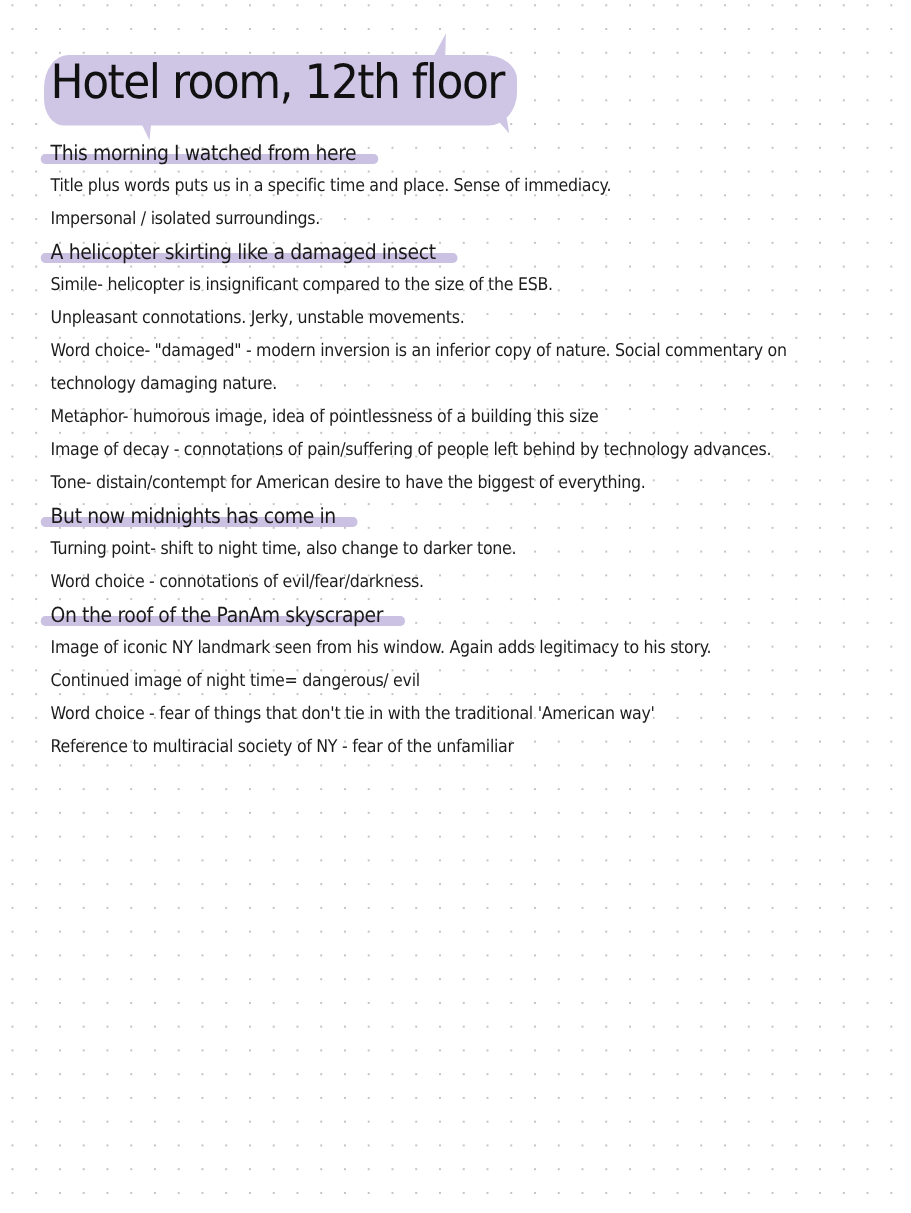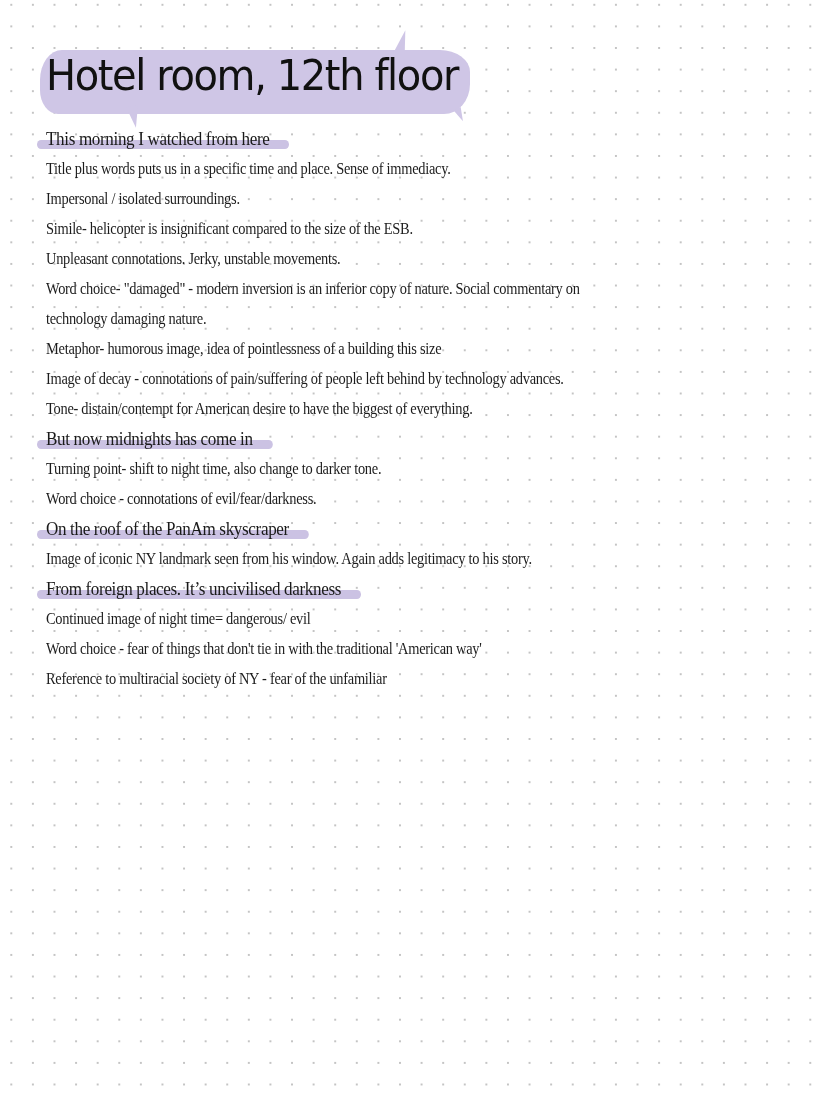--- a/index.html
+++ b/index.html
@@ -38,21 +38,21 @@
       border-top: 14px solid #cfc6e6; transform: rotate(-25deg);
     }
     .title-text {
       position: absolute; left: 10px; top: 20px;
       font-family: "DejaVu Sans", sans-serif;
       font-size: 43px; font-weight: normal; letter-spacing: -1.5px;
       color: #111; white-space: nowrap;
       transform: scaleX(0.93); transform-origin: left center;
     }
 
-    .content { position: absolute; left: 46px; top: 124px; width: 760px; font-family: Liberation Serif, serif; }
+    .content { position: absolute; left: 46px; top: 124px; width: 760px; }
     .quote {
       position: relative; display: inline-block;
       font-size: 19px; line-height: 30px; height: 30px;
       color: #1a1a1a; white-space: nowrap; letter-spacing: -0.4px;
       transform: scaleX(0.9); transform-origin: left center;
     }
     .quote .hl {
       position: absolute; left: -10px; right: -22px; top: 16px; height: 9px;
       background: #cbc2e3; border-radius: 6px; z-index: -1;
     }
@@ -79,20 +79,21 @@
 
   <div class="content">
 
     <div>
       <div class="row"><div class="quote"><span class="hl"></span><span class="txt">This morning I watched from here</span></div></div>
       <div class="note">Title plus words puts us in a specific time and place. Sense of immediacy.</div>
       <div class="note">Impersonal / isolated surroundings.</div>
     </div>
 
     <div>
+      <div class="row"><div class="quote"><span class="hl"></span><span class="txt">A helicopter skirting like a damaged insect</span></div></div>
       <div class="note">Simile- helicopter is insignificant compared to the size of the ESB.</div>
       <div class="note">Unpleasant connotations. Jerky, unstable movements.</div>
       <div class="note">Word choice- "damaged" - modern inversion is an inferior copy of nature. Social commentary on</div>
       <div class="note">technology damaging nature.</div>
     </div>
 
 
     <div>
       <div class="note">Metaphor- humorous image, idea of pointlessness of a building this size</div>
       <div class="note">Image of decay - connotations of pain/suffering of people left behind by technology advances.</div>
@@ -104,20 +105,19 @@
       <div class="note">Turning point- shift to night time, also change to darker tone.</div>
       <div class="note">Word choice - connotations of evil/fear/darkness.</div>
     </div>
 
     <div>
       <div class="row"><div class="quote"><span class="hl"></span><span class="txt">On the roof of the PanAm skyscraper</span></div></div>
       <div class="note">Image of iconic NY landmark seen from his window. Again adds legitimacy to his story.</div>
     </div>
 
     <div>
-      <div class="row"><div class="quote"><span class="hl"></span><span class="txt">From foreign places. It’s uncivilised darkness</span></div></div>
       <div class="note">Continued image of night time= dangerous/ evil</div>
       <div class="note">Word choice - fear of things that don't tie in with the traditional 'American way'</div>
       <div class="note">Reference to multiracial society of NY - fear of the unfamiliar</div>
     </div>
 
   </div>
 </div>
 
 </body></html>

